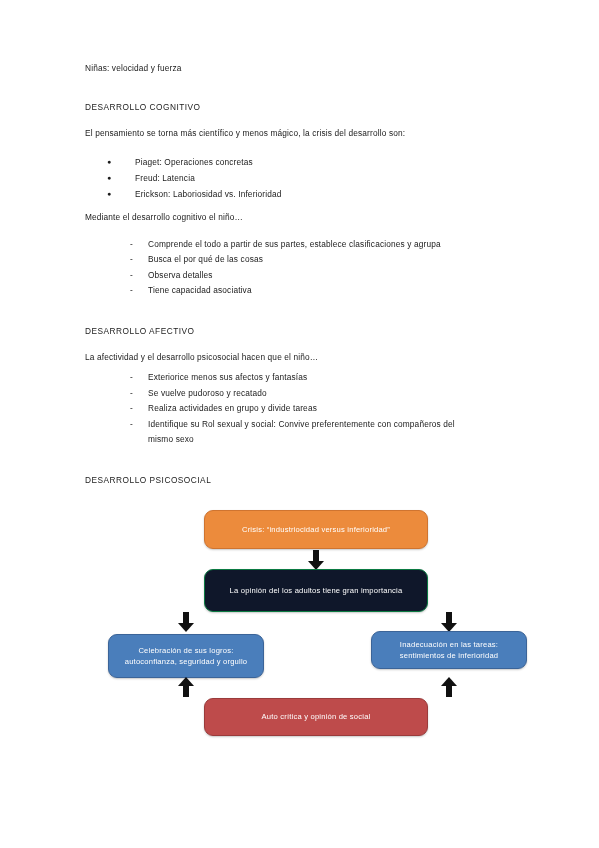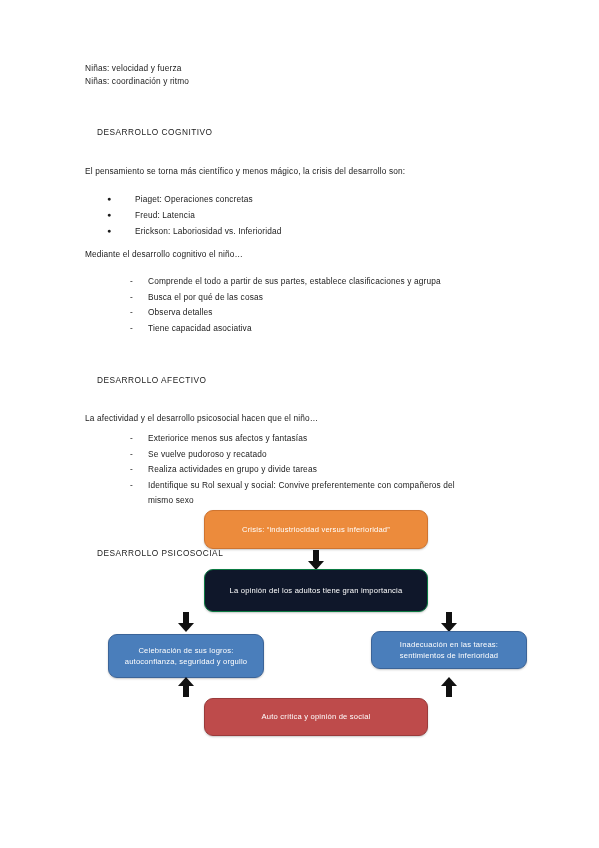--- a/index.html
+++ b/index.html
@@ -37,21 +37,21 @@
     letter-spacing: 0.15px;
     margin: 0;
     color: #1a1a1a;
     white-space: pre-wrap;
   }
 
   .heading {
     font-size: 8.3px;
     line-height: 13.2px;
     letter-spacing: 0.5px;
-    margin: 12px;
+    margin: 0;
     color: #1a1a1a;
   }
 
   .spacer-lg { height: 26px; }
   .spacer-md { height: 13px; }
   .spacer-sm { height: 9px; }
   .spacer-xs { height: 6px; }
 
   ul.bullets {
     margin: 0;
@@ -191,21 +191,20 @@
   .arrow-auto-to-right     { left: 425px; top: 177px; }
 </style>
 </head>
 <body>
 
 <div class="page">
 
   <div class="doc-body">
 
     <p class="para">Niñas: velocidad y fuerza</p>
-    <p class="para">Niñas: coordinación y ritmo</p>
 
     <div class="spacer-lg"></div>
 
     <p class="heading">DESARROLLO COGNITIVO</p>
 
     <div class="spacer-md"></div>
 
     <p class="para">El pensamiento se torna más científico y menos mágico, la crisis del desarrollo son:</p>
 
     <div class="spacer-md"></div>

